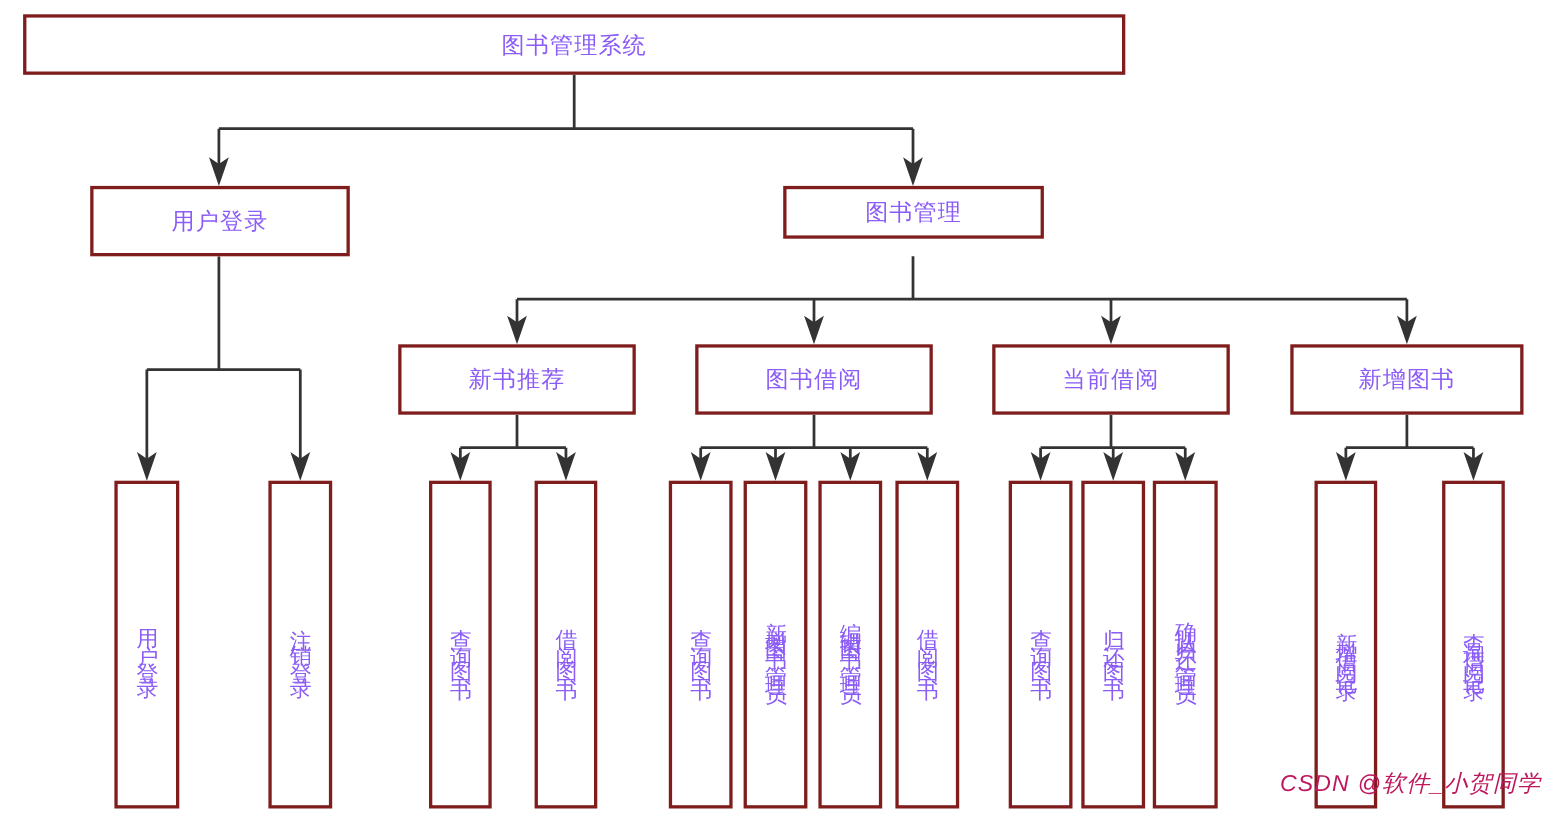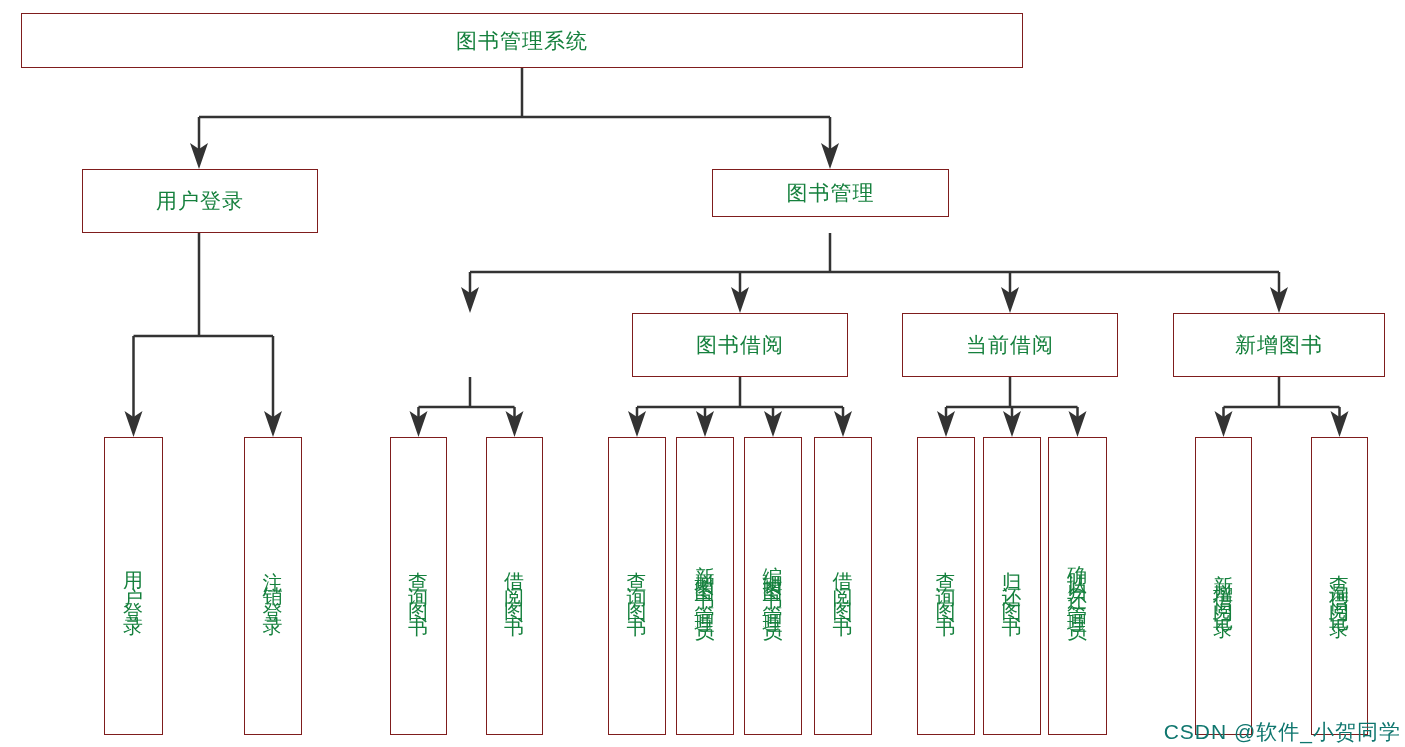--- a/index.html
+++ b/index.html
@@ -18,50 +18,51 @@
   #wires {
     position: absolute;
     left: 0; top: 0;
     width: 1405px;
     height: 747px;
     z-index: 1;
   }
   .node {
     position: absolute;
     box-sizing: border-box;
-    border: 1px solid #7f1d1d;
+    border: 3px solid #7f1d1d;
     background: #ffffff;
     display: flex;
     align-items: center;
     justify-content: center;
-    color: #15803d;
+    color: #8b5cf6;
     z-index: 2;
   }
   .h {
     font-size: 21px;
     letter-spacing: 1px;
     white-space: nowrap;
   }
   .v {
     writing-mode: vertical-rl;
     font-size: 20px;
     line-height: 1;
   }
   .vt4 { letter-spacing: 15px; }
   .vt6 { letter-spacing: 9px; }
   .vt9 { letter-spacing: 8px; }
   #watermark {
     position: absolute;
     right: 4px;
-    bottom: 1px;
+    bottom: 21px;
     font-size: 21px;
-    color: #0f766e;
+    color: #be185d;
     letter-spacing: 1px;
     z-index: 3;
     white-space: nowrap;
+    font-style: italic;
   }
 </style>
 </head>
 <body>
 
 <div id="canvas">
 
   <svg id="wires" viewBox="0 0 1405 747" fill="none" stroke="#333333" stroke-width="2.5">
 
     <g>
@@ -110,20 +111,21 @@
       <polygon fill="#333333" stroke="none" points="1223.5,437 1214.5,411 1223.5,417 1232.5,411"></polygon>
       <polygon fill="#333333" stroke="none" points="1339.5,437 1330.5,411 1339.5,417 1348.5,411"></polygon>
     </g>
   </svg>
 
   <div class="node h" style="left:21px;top:13px;width:1002px;height:55px">图书管理系统</div>
 
   <div class="node h" style="left:82px;top:169px;width:236px;height:64px">用户登录</div>
   <div class="node h" style="left:712px;top:169px;width:237px;height:48px">图书管理</div>
 
+  <div class="node h" style="left:362px;top:313px;width:216px;height:64px">新书推荐</div>
   <div class="node h" style="left:902px;top:313px;width:216px;height:64px">当前借阅</div>
   <div class="node h" style="left:632px;top:313px;width:216px;height:64px">图书借阅</div>
   <div class="node h" style="left:1173px;top:313px;width:212px;height:64px">新增图书</div>
 
   <div class="node v vt4" style="left:104px;top:437px;width:59px;height:298px">用户登录</div>
   <div class="node v vt4" style="left:244px;top:437px;width:58px;height:298px">注销登录</div>
 
   <div class="node v vt4" style="left:390px;top:437px;width:57px;height:298px">查询图书</div>
   <div class="node v vt4" style="left:486px;top:437px;width:57px;height:298px">借阅图书</div>
 

